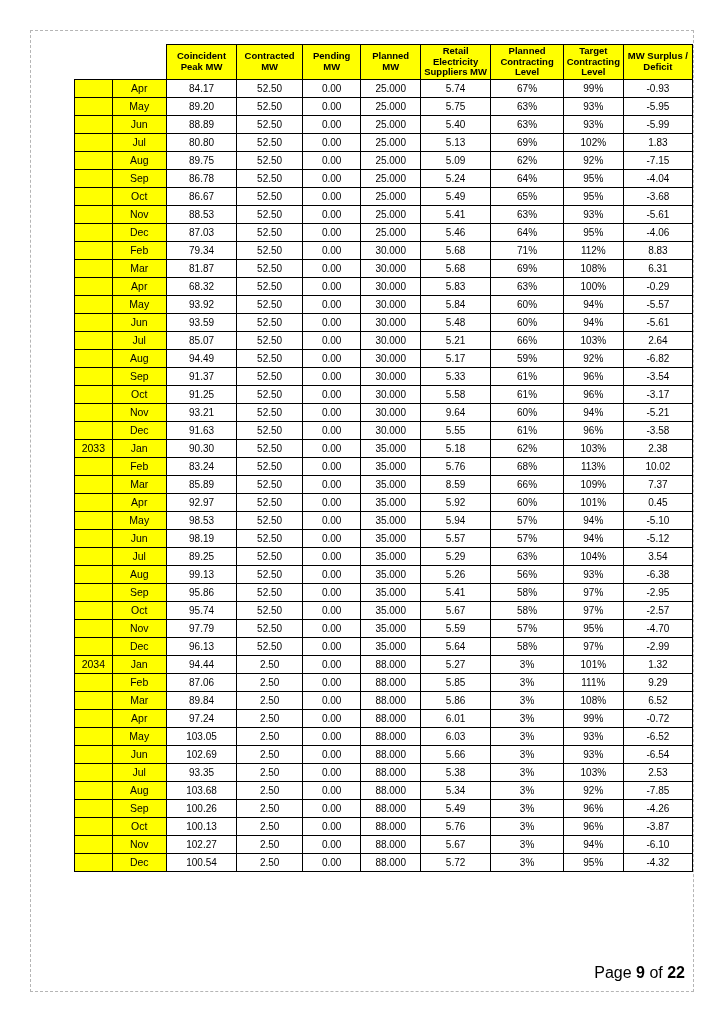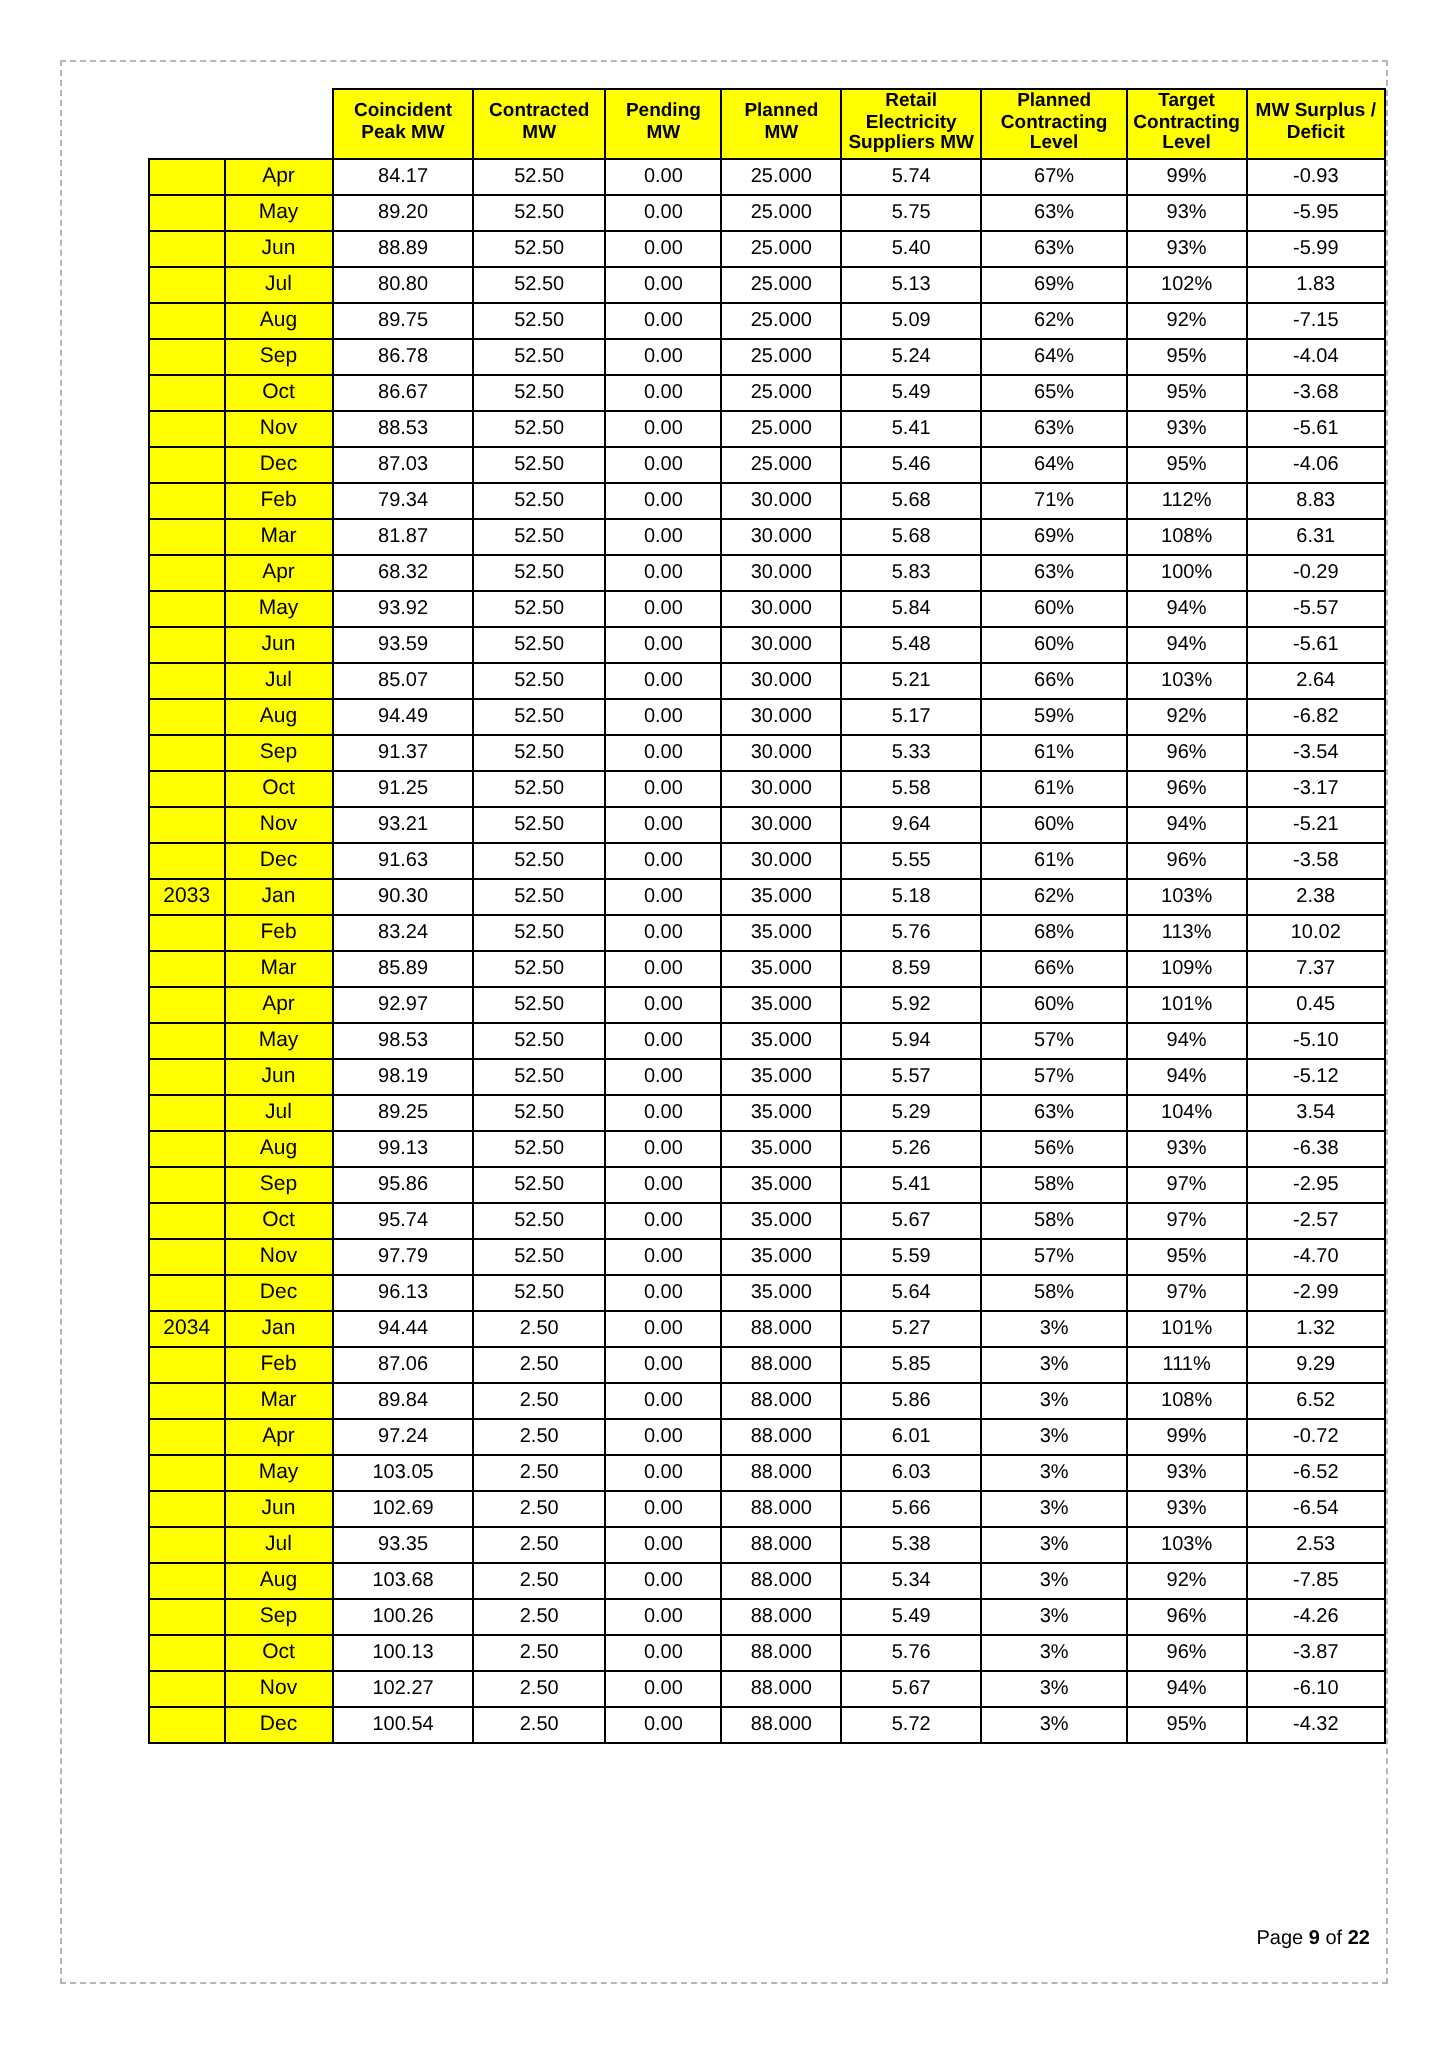--- a/index.html
+++ b/index.html
@@ -58,21 +58,21 @@
   }
   table.cap-table td.year-cell,
   table.cap-table td.month-cell {
     background: #ffff00;
     font-size: 10.5px;
   }
   .footer {
     position: absolute;
     top: 933px;
     right: 8px;
-    font-size: 10px;
+    font-size: 16px;
     color: #000;
   }
   .footer b { font-weight: bold; }
 </style>
 </head>
 <body>
 
 <div class="canvas">
   <div class="page-frame">
 

